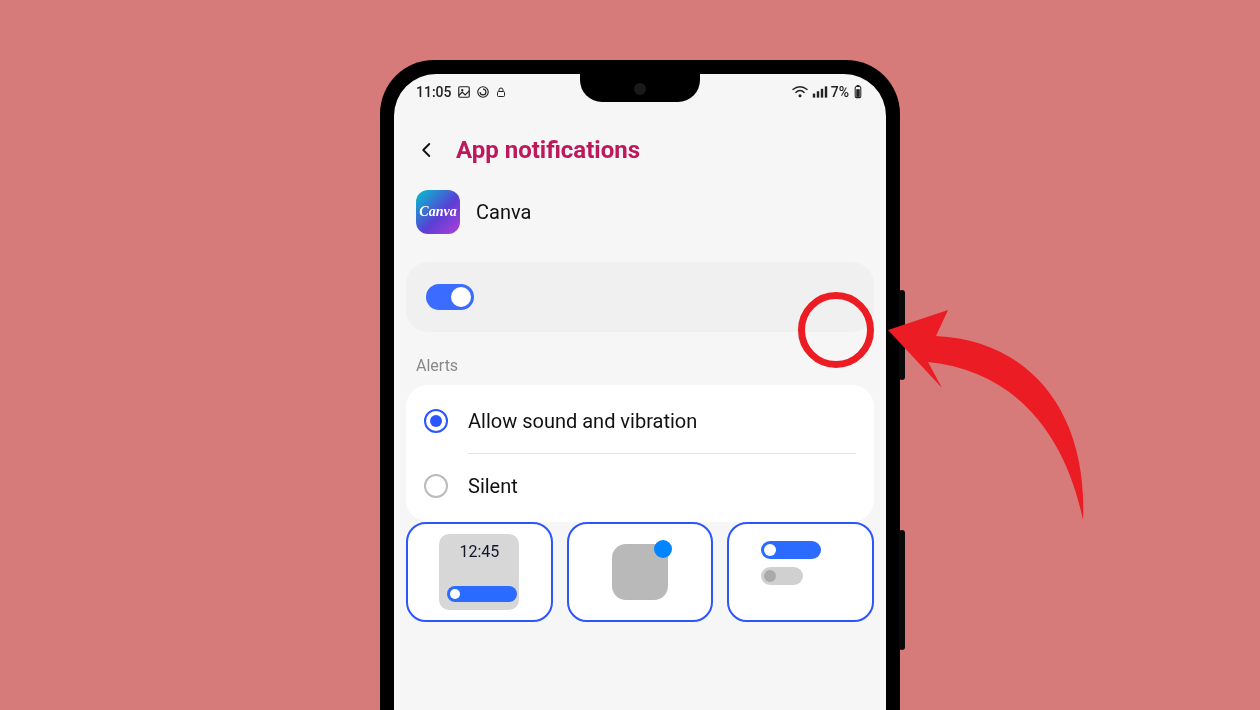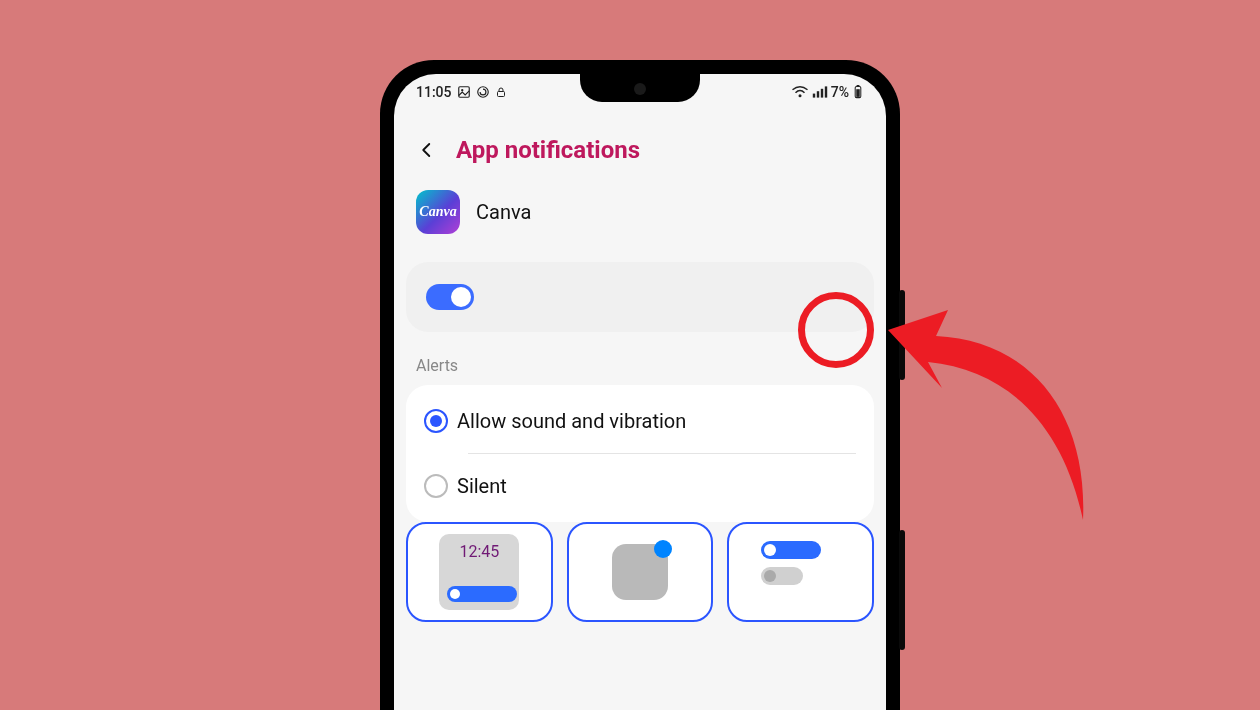--- a/index.html
+++ b/index.html
@@ -94,21 +94,21 @@
     padding: 24px 22px 10px;
     font-size:16px; color:#888;
   }
   .card {
     margin: 0 12px;
     background:#fff;
     border-radius:22px;
     padding: 4px 0;
   }
   .radio-row {
-    display:flex; align-items:center; gap:9px;
+    display:flex; align-items:center; gap:20px;
     padding: 20px 18px;
     cursor:pointer;
   }
   .radio {
     width:24px; height:24px; border-radius:50%;
     border:2px solid #bbb; position:relative;
   }
   .radio.checked { border-color:#2b55ff; }
   .radio.checked::after {
     content:""; position:absolute; top:50%; left:50%; transform:translate(-50%,-50%);
@@ -125,21 +125,21 @@
     border:2.5px solid #2b55ff;
     border-radius:20px;
     background:#fff;
     display:flex; align-items:center; justify-content:center;
     cursor:pointer;
   }
   .type-lock {
     width:80px; height:76px; background:#d7d7d7; border-radius:10px;
     padding:8px; display:flex; flex-direction:column; gap:6px;
   }
-  .type-lock-time { font-size:16px; color:#701a75; text-align:center; }
+  .type-lock-time { font-size:16px; color:#0f172a; text-align:center; }
   .type-lock-bar {
     width:70px; height:16px; background:#2b6bff; border-radius:8px;
     position:relative; margin-top:auto;
   }
   .type-lock-bar::before {
     content:""; position:absolute; left:3px; top:3px;
     width:10px; height:10px; border-radius:50%; background:#fff;
   }
   .type-badge {
     width:56px; height:56px; background:#b9b9b9; border-radius:14px; position:relative;

